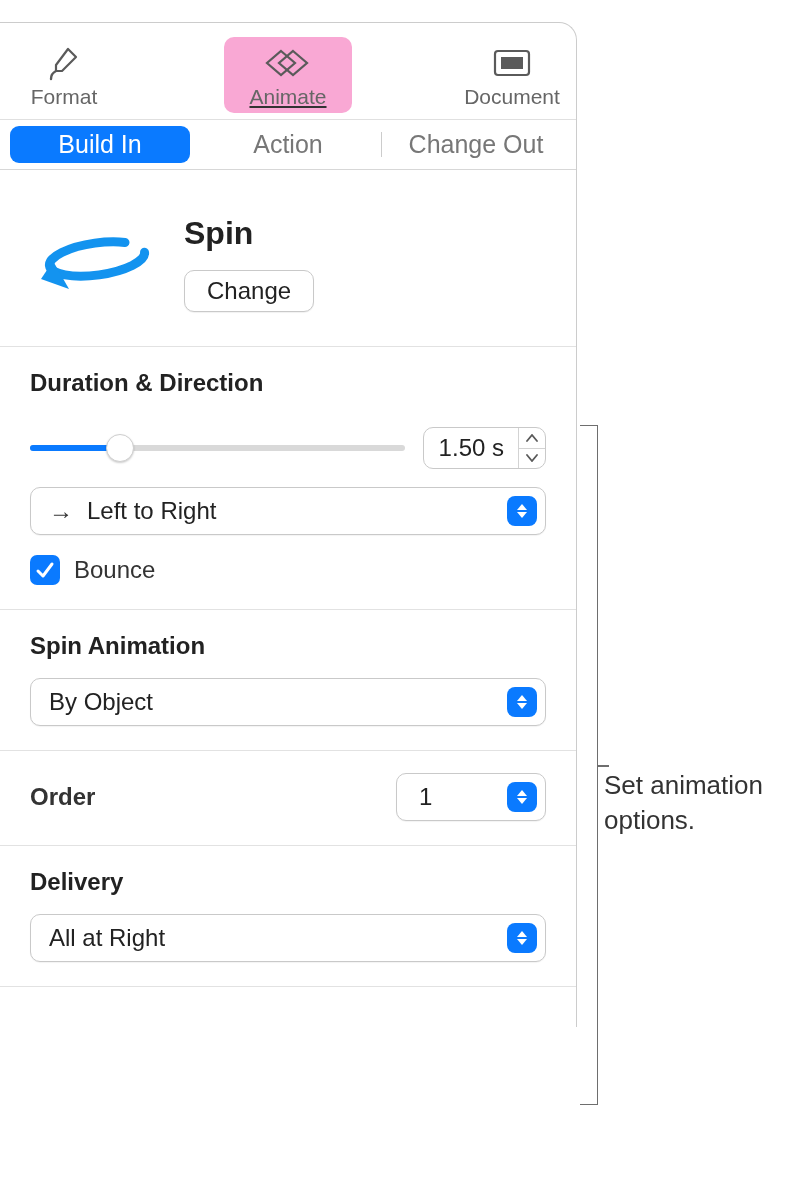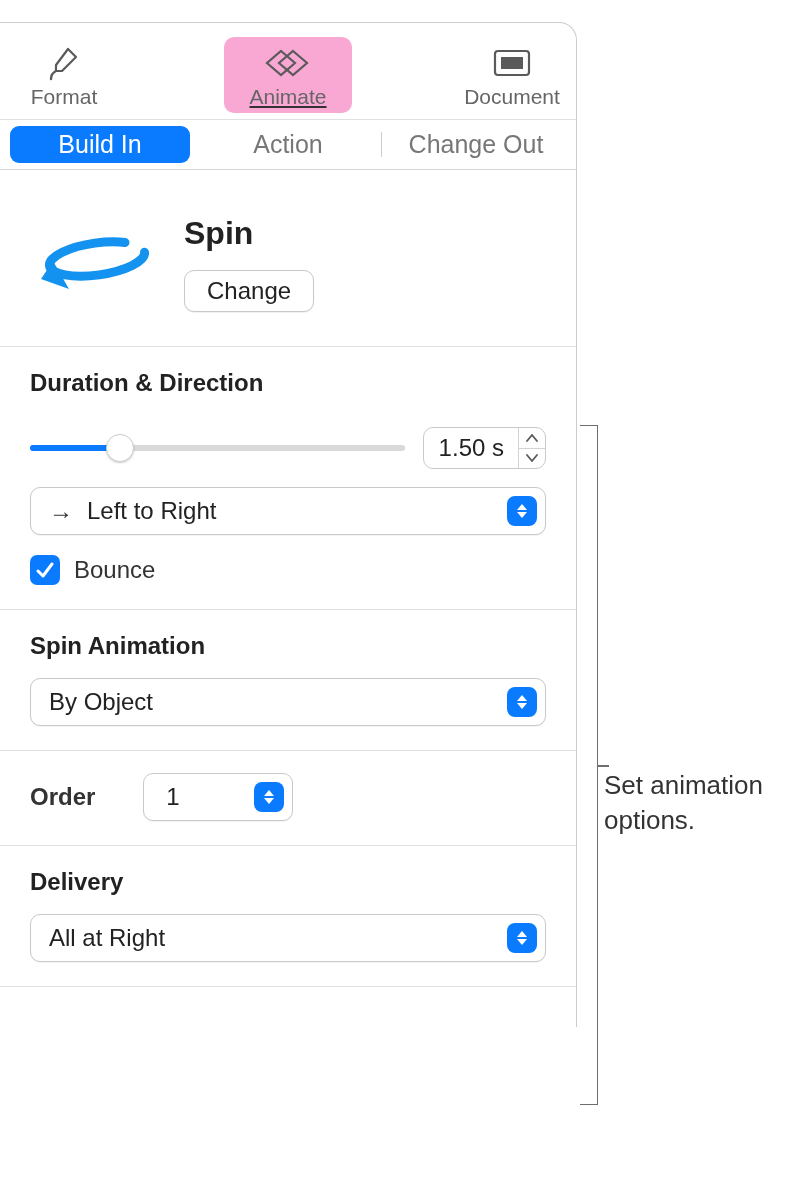--- a/index.html
+++ b/index.html
@@ -132,21 +132,21 @@
   .popup .chev .up { border-left:5px solid transparent; border-right:5px solid transparent; border-bottom:6px solid #fff; }
   .popup .chev .dn { border-left:5px solid transparent; border-right:5px solid transparent; border-top:6px solid #fff; }
   .arrow-right-ico { font-size:24px; color:#333; }
   
   .chk-row { display:flex; align-items:center; gap:14px; margin-top:20px; font-size:24px; }
   .chk {
     width:30px; height:30px; background:#0a7aff; border-radius:7px;
     display:flex; align-items:center; justify-content:center;
   }
   
-  .row-flex { display:flex; align-items:center; font-size:24px; font-weight:700;gap:48px; }
+  .row-flex { display:flex; align-items:center; justify-content:space-between; font-size:24px; font-weight:700;gap:48px; }
   .row-flex .popup { font-weight:400; min-width:150px; }
   
   .callout {
     position:absolute;
     left:604px;
     top:768px;
     font-size:26px;
     color:#333;
     line-height:1.35;
   }

